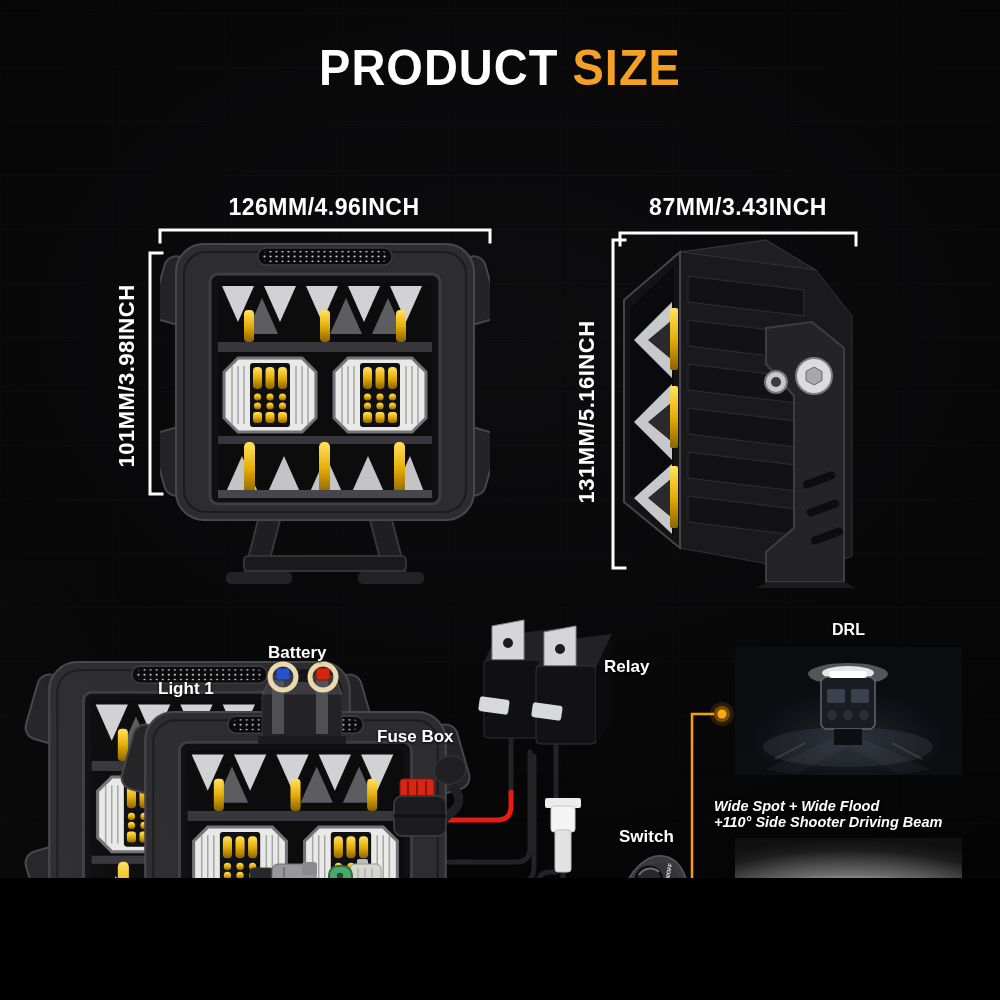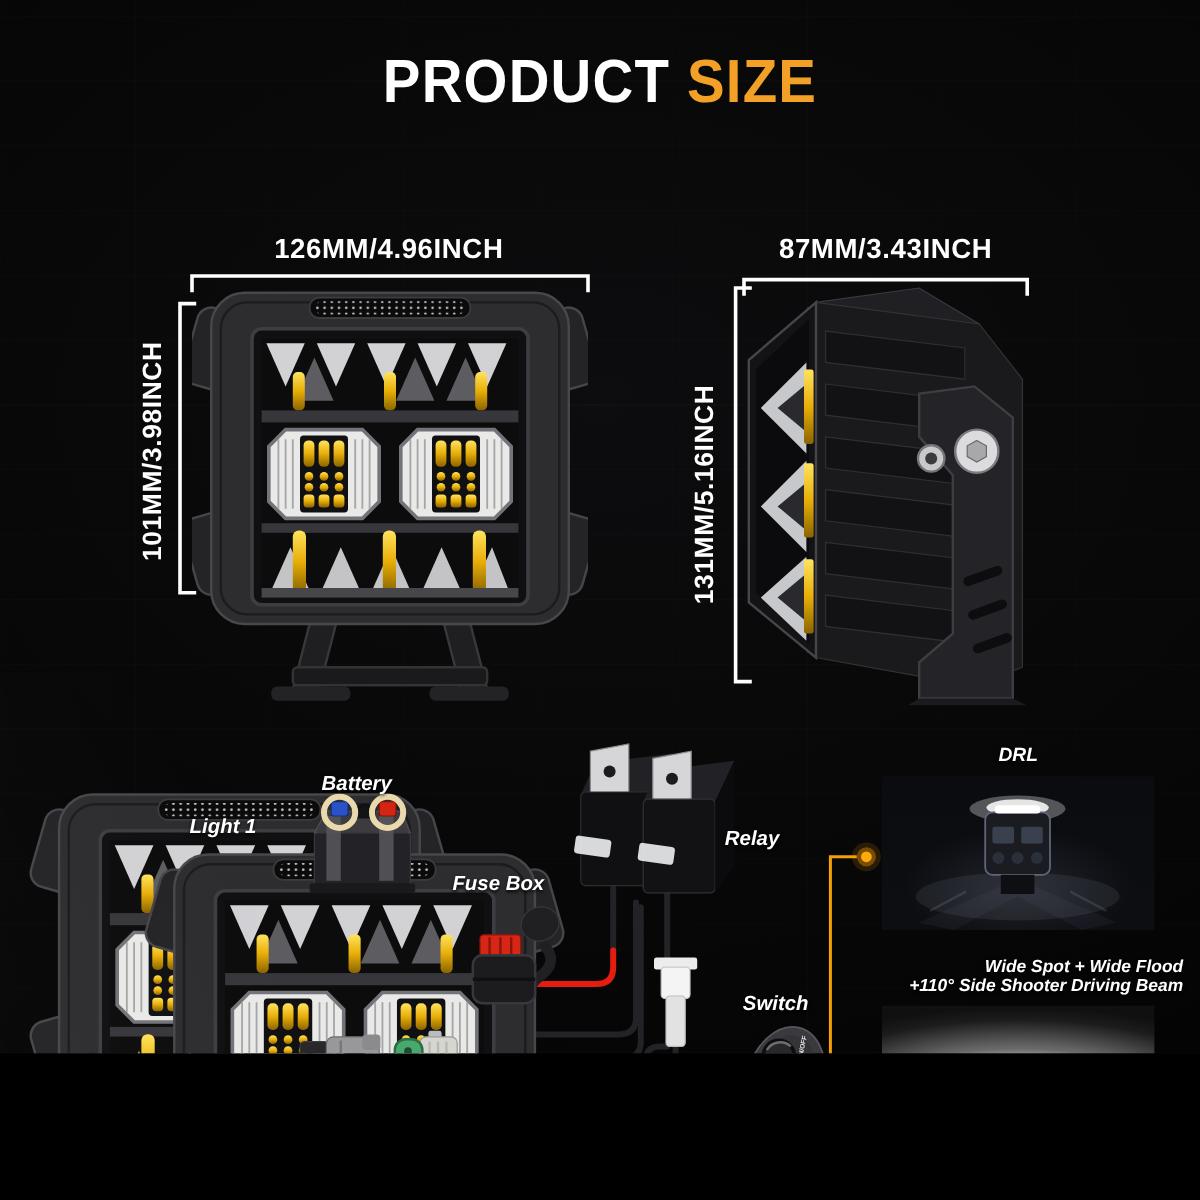--- a/index.html
+++ b/index.html
@@ -35,31 +35,31 @@
   .dim{
     font-size:23px;font-weight:700;letter-spacing:0.5px;color:#fff;
     text-align:center;white-space:nowrap;
   }
   #dim-front-w{left:174px;top:194px;width:300px;}
   #dim-side-w {left:620px;top:194px;width:236px;}
   #dim-front-h{left:27px; top:363px;width:200px;transform:rotate(-90deg);font-size:22px;}
   #dim-side-h {left:487px;top:399px;width:200px;transform:rotate(-90deg);font-size:22px;}
   
   .wlabel{
-    font-size:17px;font-weight:700;font-style:italic;color:#fff;
+    font-size:17px;font-weight:700;color:#fff;
     white-space:nowrap;text-shadow:0 1px 3px #000;
   }
   #lbl-light1 {left:158px;top:679px;}
   #lbl-battery{left:268px;top:643px;}
   #lbl-fusebox{left:377px;top:727px;}
-  #lbl-relay  {left:604px;top:657px;margin-top:32px;}
+  #lbl-relay  {left:604px;top:657px;}
   #lbl-switch {left:619px;top:827px;}
   #lbl-drl    {left:735px;top:621px;width:227px;text-align:center;font-size:16px;}
   #beam-caption{
-    left:714px;top:798px;width:272px;text-align:right;
+    left:714px;top:798px;width:272px;text-align:left;
     font-size:14.5px;line-height:16px;font-weight:700;font-style:italic;
     text-shadow:0 1px 3px #000;
   }
   
   .photo{overflow:hidden;}
   #photo-drl{
     left:735px;top:647px;width:227px;height:128px;
     background:
       radial-gradient(60% 55% at 50% 72%, rgba(122,136,160,0.18), rgba(0,0,0,0) 70%),
       linear-gradient(#0b0c10,#0d0e12);

